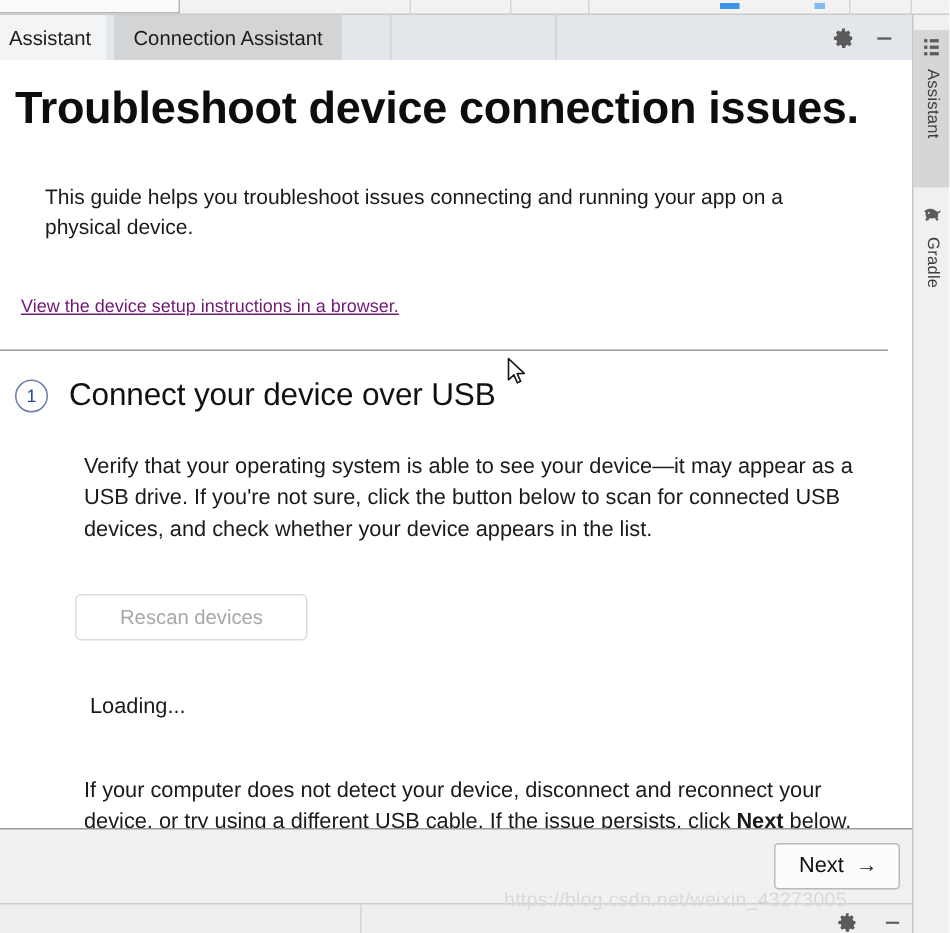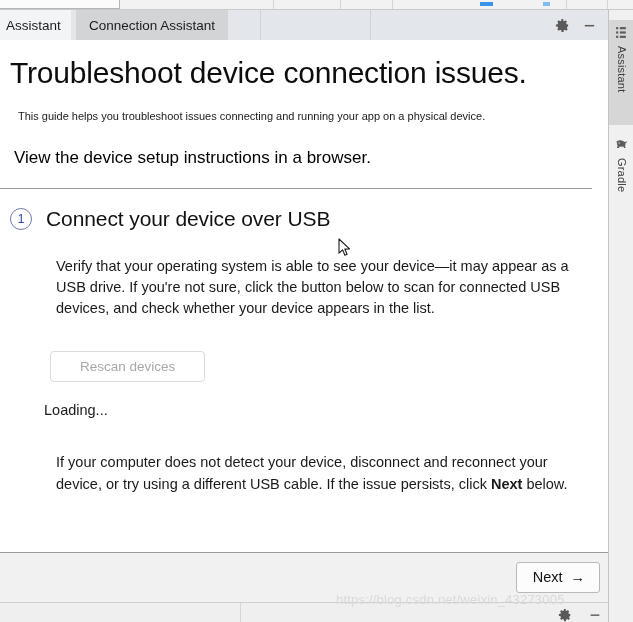--- a/index.html
+++ b/index.html
@@ -142,41 +142,42 @@
     left: 0; top: 40px;
     width: 608px; height: 512px;
     background: #ffffff;
     border-top: 1px solid #ffffff;
     box-sizing: border-box;
     overflow: hidden;
   }
 
   .page-title {
     font-size: 30px;
-    font-weight: normal;
+    font-weight: bold;
     color: #0d0d0d;
     margin: 0;
     padding: 15px 16px 0 10px;
     letter-spacing: -0.2px;
     line-height: 1.15;
   }
 
   .intro {
-    font-size: 11px;
+    font-size: 14px;
     color: #1a1a1a;
     line-height: 1.45;
-    margin: 4px;
+    margin: 16px;
     padding: 14px 22px 0 14px;
     max-width: 575px;
   }
 
   .setup-link {
     display: inline-block;
-    font-size: 17px;
-    color: #000000;
+    font-size: 12px;
+    color: #701a75;
+    text-decoration: underline;
     margin: 0;
     padding: 20px 0 0 14px;
     cursor: pointer;
   }
 
   .divider {
     height: 1px;
     background: #9a9a9a;
     margin: 20px 16px 0 0;
   }
@@ -223,21 +224,21 @@
     background: #ffffff;
     border: 1px solid #dcdcdc;
     border-radius: 4px;
     padding: 7px 29px;
     cursor: default;
   }
 
   .loading-text {
     font-size: 14.5px;
     color: #1a1a1a;
-    margin: 0;
+    margin: 16px;
     padding: 20px 0 0 44px;
   }
 
   
   .footer {
     position: absolute;
     left: 0; top: 552px;
     width: 608px; height: 50px;
     background: #f1f1f1;
     border-top: 1px solid #9a9a9a;

